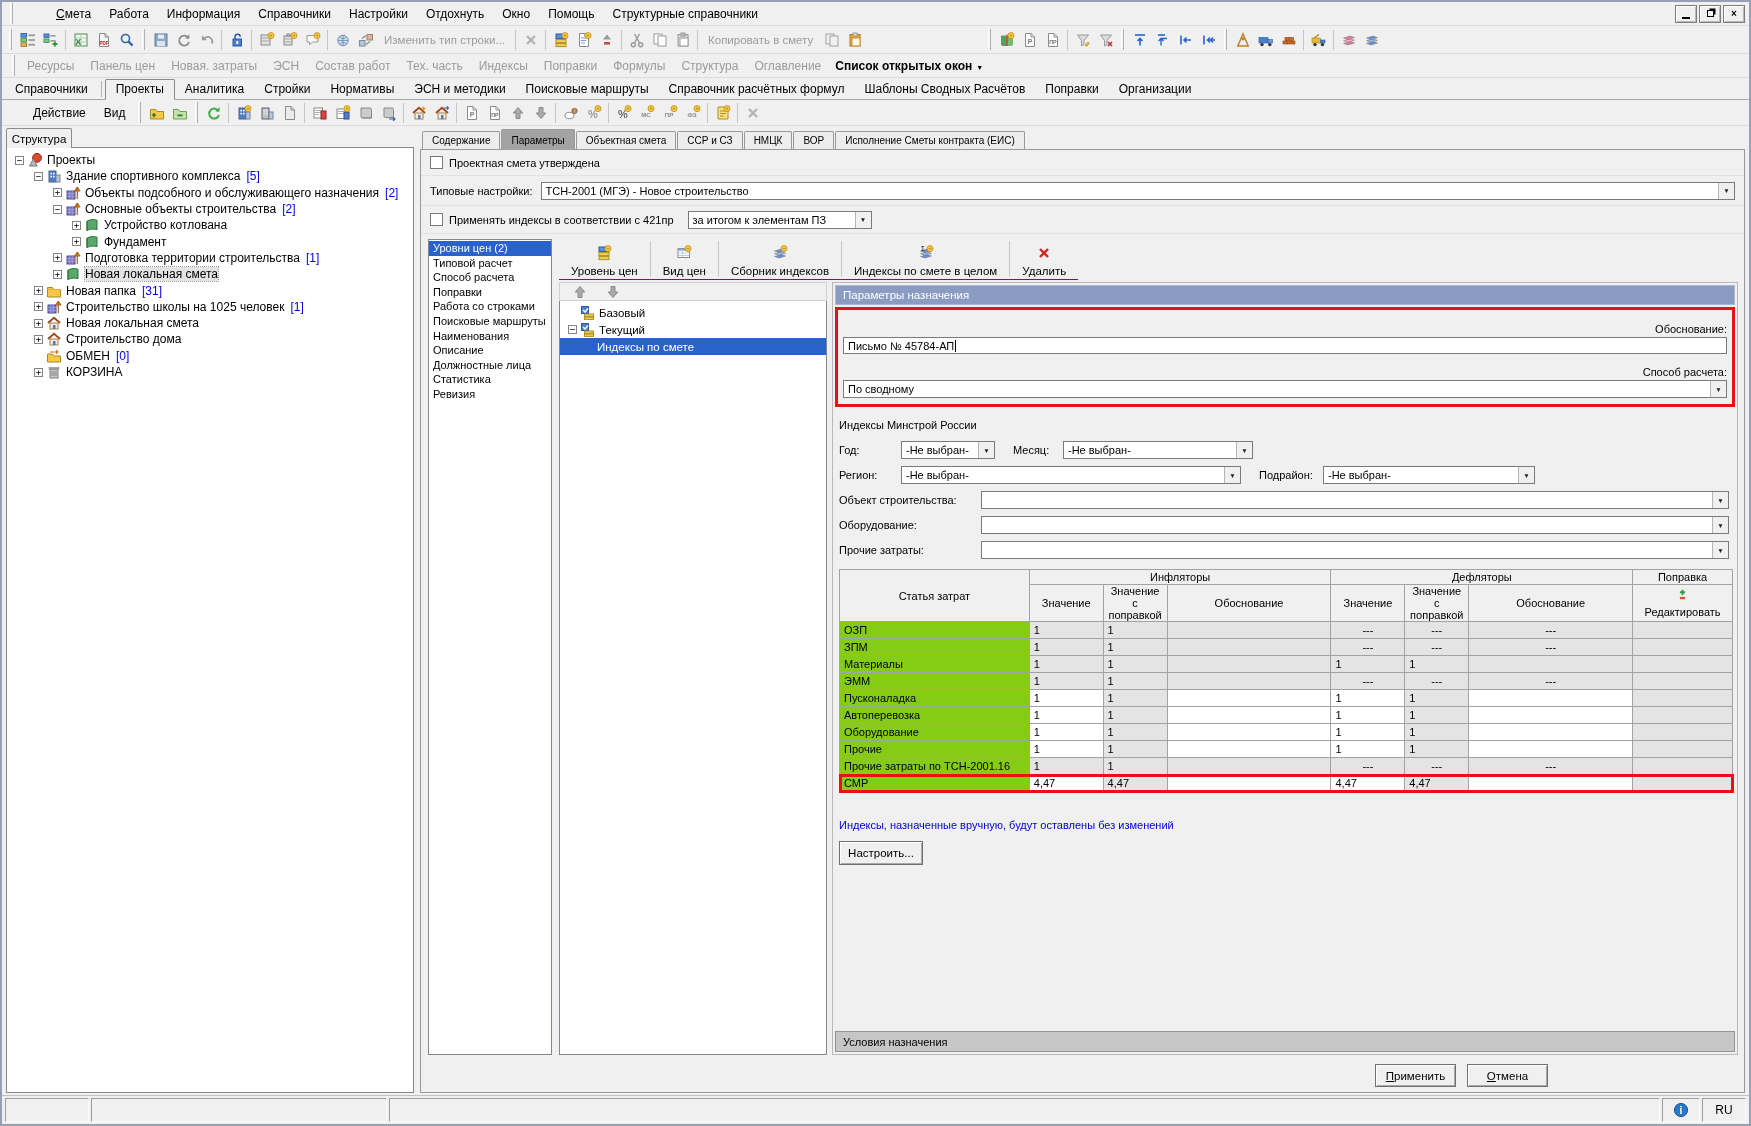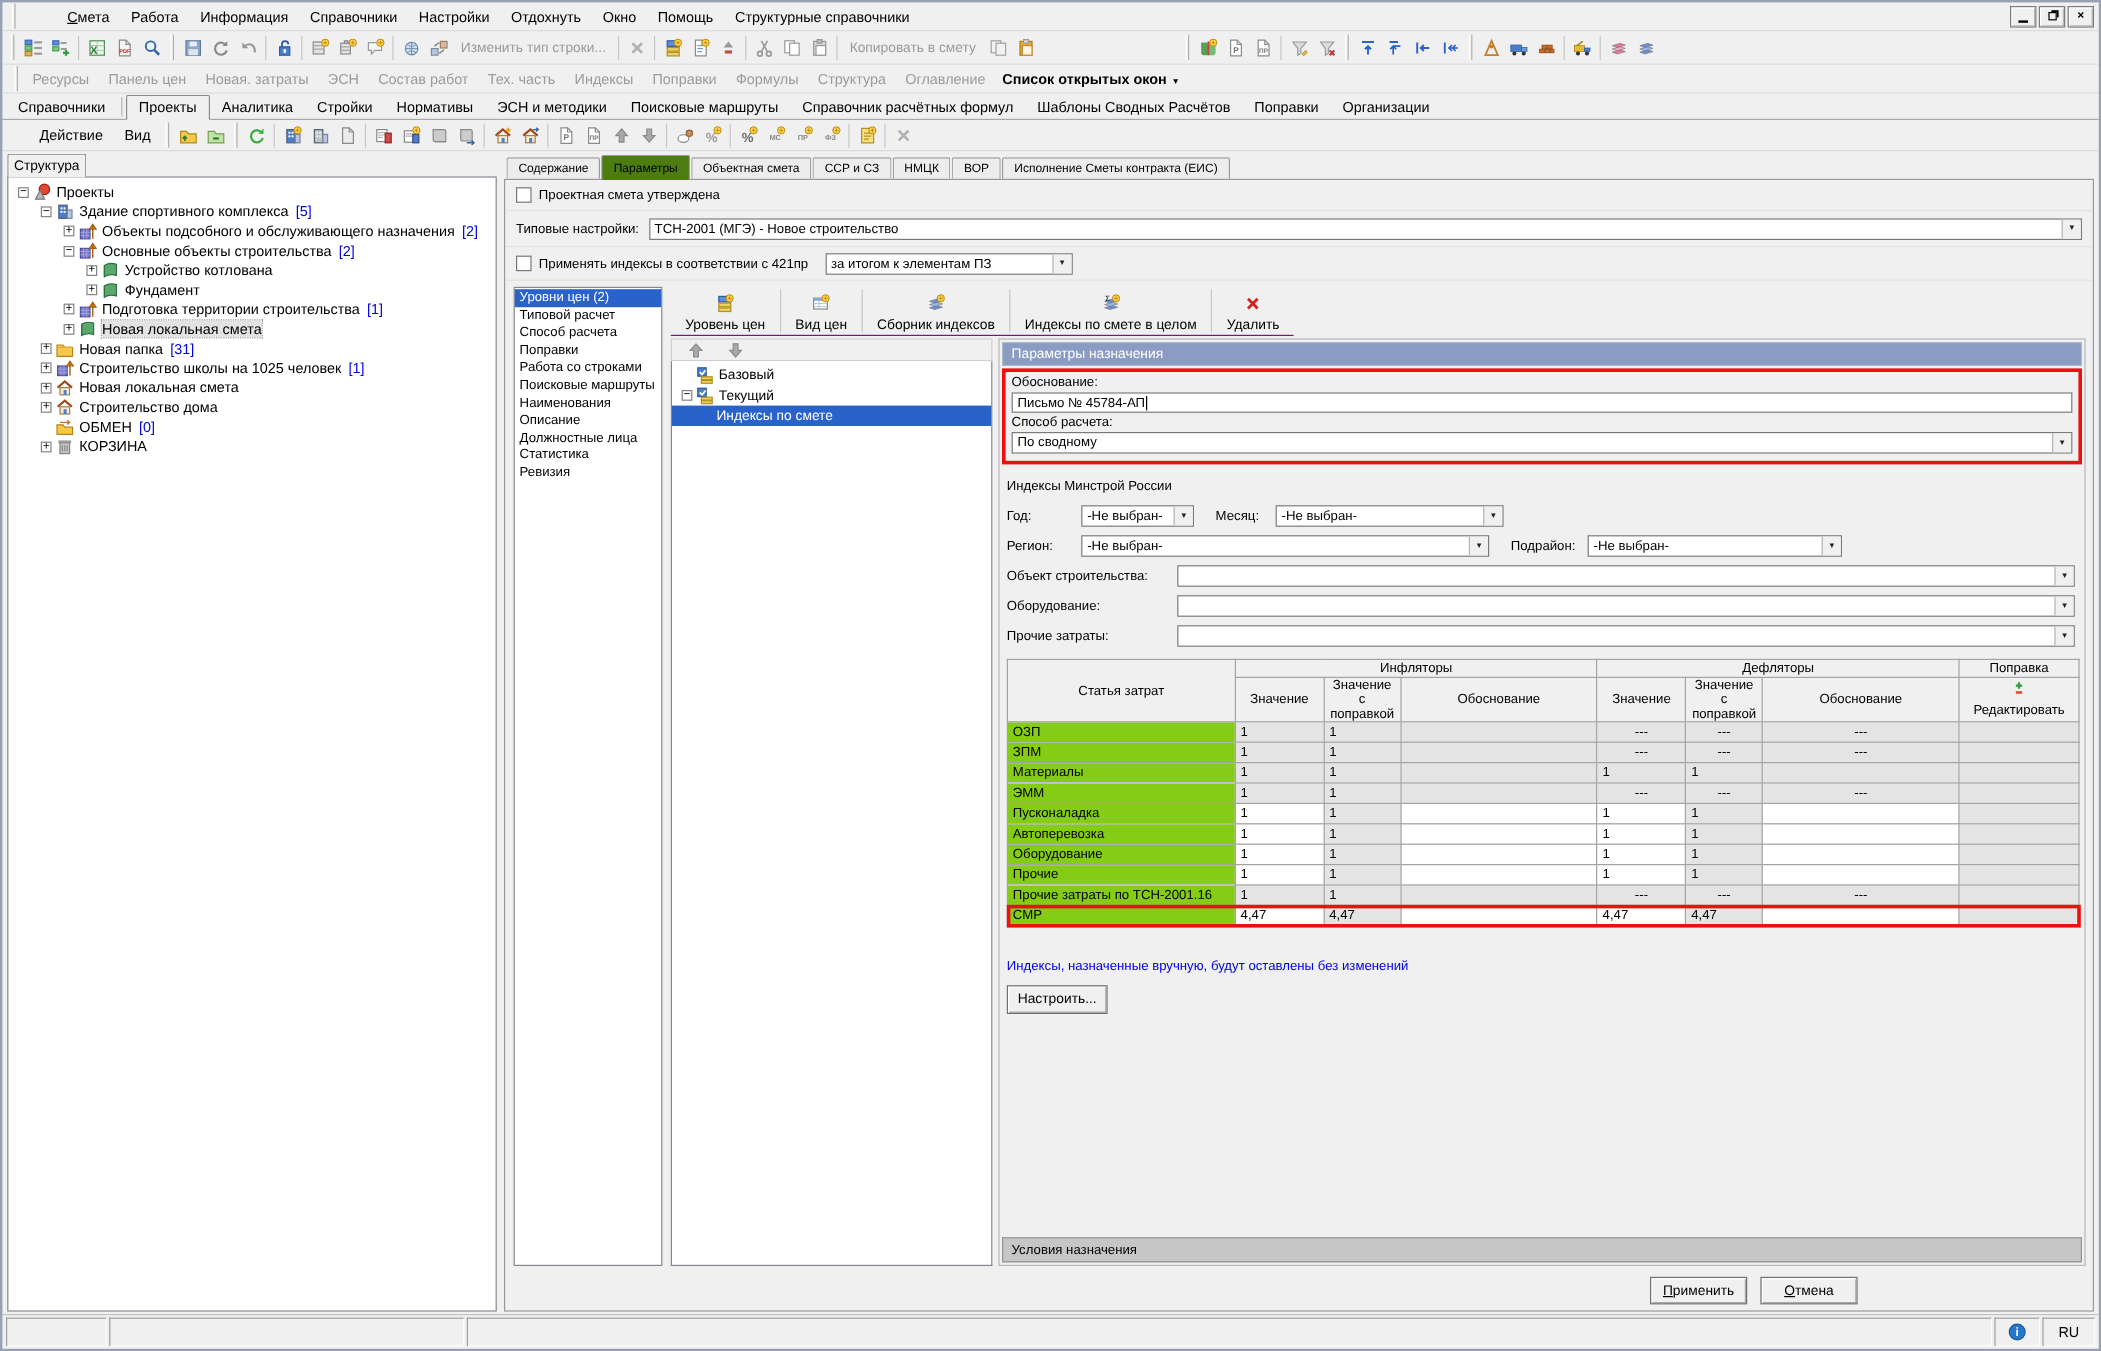--- a/index.html
+++ b/index.html
@@ -42,21 +42,21 @@
      font-size:9px;line-height:7px;flex:0 0 auto;margin-right:3px;font-family:"DejaVu Sans Mono",monospace;}
   .expander.none{visibility:hidden;}
   .ticon{width:16px;height:16px;margin-right:4px;flex:0 0 auto;}
   .tcount{color:var(--link);margin-left:6px;}
   .trow.sel .tlabel{background:#e3e3e3;outline:1px dotted #9a9a9a;}
   .vsplit{width:6px;flex:0 0 auto;}
   .right-panel{flex:1;display:flex;flex-direction:column;min-width:0;}
   .detail-tabs{display:flex;align-items:flex-end;height:21px;padding-left:2px;}
   .dtab{height:18px;padding:0 9px;border:1px solid #999;border-bottom:none;background:#ededed;margin-right:1px;
      display:flex;align-items:center;font-size:10px;border-radius:2px 2px 0 0;white-space:nowrap;}
-  .dtab.active{background:#4d7c0f;height:21px;margin-bottom:-1px;z-index:2;position:relative;}
+  .dtab.active{background:#a3a3a3;height:21px;margin-bottom:-1px;z-index:2;position:relative;}
   .detail-body{flex:1;border:1px solid #999;background:var(--bg);display:flex;flex-direction:column;min-height:0;}
   .check-row{height:26px;display:flex;align-items:center;gap:6px;padding-left:9px;border-bottom:1px solid #e2e2e2;flex:0 0 auto;}
   .checkbox{width:13px;height:13px;background:#fff;border:1px solid #777;flex:0 0 auto;}
   .typical-row{height:30px;display:flex;align-items:center;gap:8px;padding:0 9px;border-bottom:1px solid #e2e2e2;flex:0 0 auto;}
   .row421{height:28px;display:flex;align-items:center;gap:6px;padding-left:9px;border-bottom:1px solid #e2e2e2;flex:0 0 auto;}
   .combo{height:18px;background:#fff;border:1px solid #7a7a7a;display:flex;align-items:center;overflow:hidden;}
   .combo-value{flex:1;padding-left:4px;white-space:nowrap;overflow:hidden;}
   .combo-btn{width:16px;align-self:stretch;background:var(--bg);border-left:1px solid #b5b5b5;display:flex;align-items:center;justify-content:center;
      font-size:6.5px;color:#222;flex:0 0 auto;}
   .textbox{height:17px;background:#fff;border:1px solid #7a7a7a;display:flex;align-items:center;padding-left:4px;}
@@ -75,21 +75,21 @@
   .updown-bar{height:19px;background:var(--bg);border:1px solid #d0d0d0;display:flex;align-items:center;gap:10px;padding-left:8px;flex:0 0 auto;}
   .levels-tree{flex:1;background:#fff;border:1px solid #828790;border-top:none;padding-top:3px;}
   .lrow{height:17px;display:flex;align-items:center;white-space:nowrap;font-size:11.5px;}
   .lrow .ticon{width:15px;height:15px;}
   .lrow.sel{background:var(--sel);color:#fff;}
   
   .assignment-pane{flex:1;border:1px solid #b8b8b8;background:var(--bg);display:flex;flex-direction:column;min-width:0;padding:2px;}
   .assign-header{height:20px;background:var(--hdr);border:1px solid #aab6d2;color:#fff;display:flex;align-items:center;
      padding-left:7px;font-size:11.5px;flex:0 0 auto;}
   .redbox{border:3px solid var(--red);margin-top:2px;padding:1px 5px 6px 5px;flex:0 0 auto;}
-  .flabel{margin:2px 0 2px;}
+  .flabel{margin:12px 0 2px;text-align:right;}
   .minstroy{margin:10px 2px 0 4px;flex:0 0 auto;}
   .mtitle{margin:2px 0 10px;}
   .mrow{display:flex;align-items:center;margin-bottom:7px;}
   .mlab{flex:0 0 auto;}
   .index-table{border-collapse:collapse;table-layout:fixed;margin:10px 2px 0 4px;flex:0 0 auto;}
   .index-table th,.index-table td{border:1px solid #a3a3a3;font-weight:normal;font-size:11px;padding:0 4px;
      overflow:hidden;white-space:nowrap;height:17px;text-align:left;}
   .index-table th{background:var(--bg);text-align:center;height:15px;}
   .index-table tr.h2 th{height:31px;white-space:normal;line-height:12px;}
   .index-table td.nm{background:#84cc16;}
@@ -829,21 +829,21 @@
           <span>Типовые настройки:</span>
           <div class="combo" style="flex:1">
             <span class="combo-value">ТСН-2001 (МГЭ) - Новое строительство</span>
             <span class="combo-btn">▼</span>
           </div>
         </div>
 
         <div class="row421">
           <span class="checkbox"></span>
           <span>Применять индексы в соответствии с 421пр</span>
-          <div class="combo" style="width:206px;margin-left:8px">
+          <div class="combo" style="width:184px;margin-left:8px">
             <span class="combo-value">за итогом к элементам ПЗ</span>
             <span class="combo-btn">▼</span>
           </div>
         </div>
 
         <div class="params-area">
 
           <div class="sections-list" id="sections-list">
               <div class="section-item sel">Уровни цен (2)</div>
               <div class="section-item">Типовой расчет</div>

